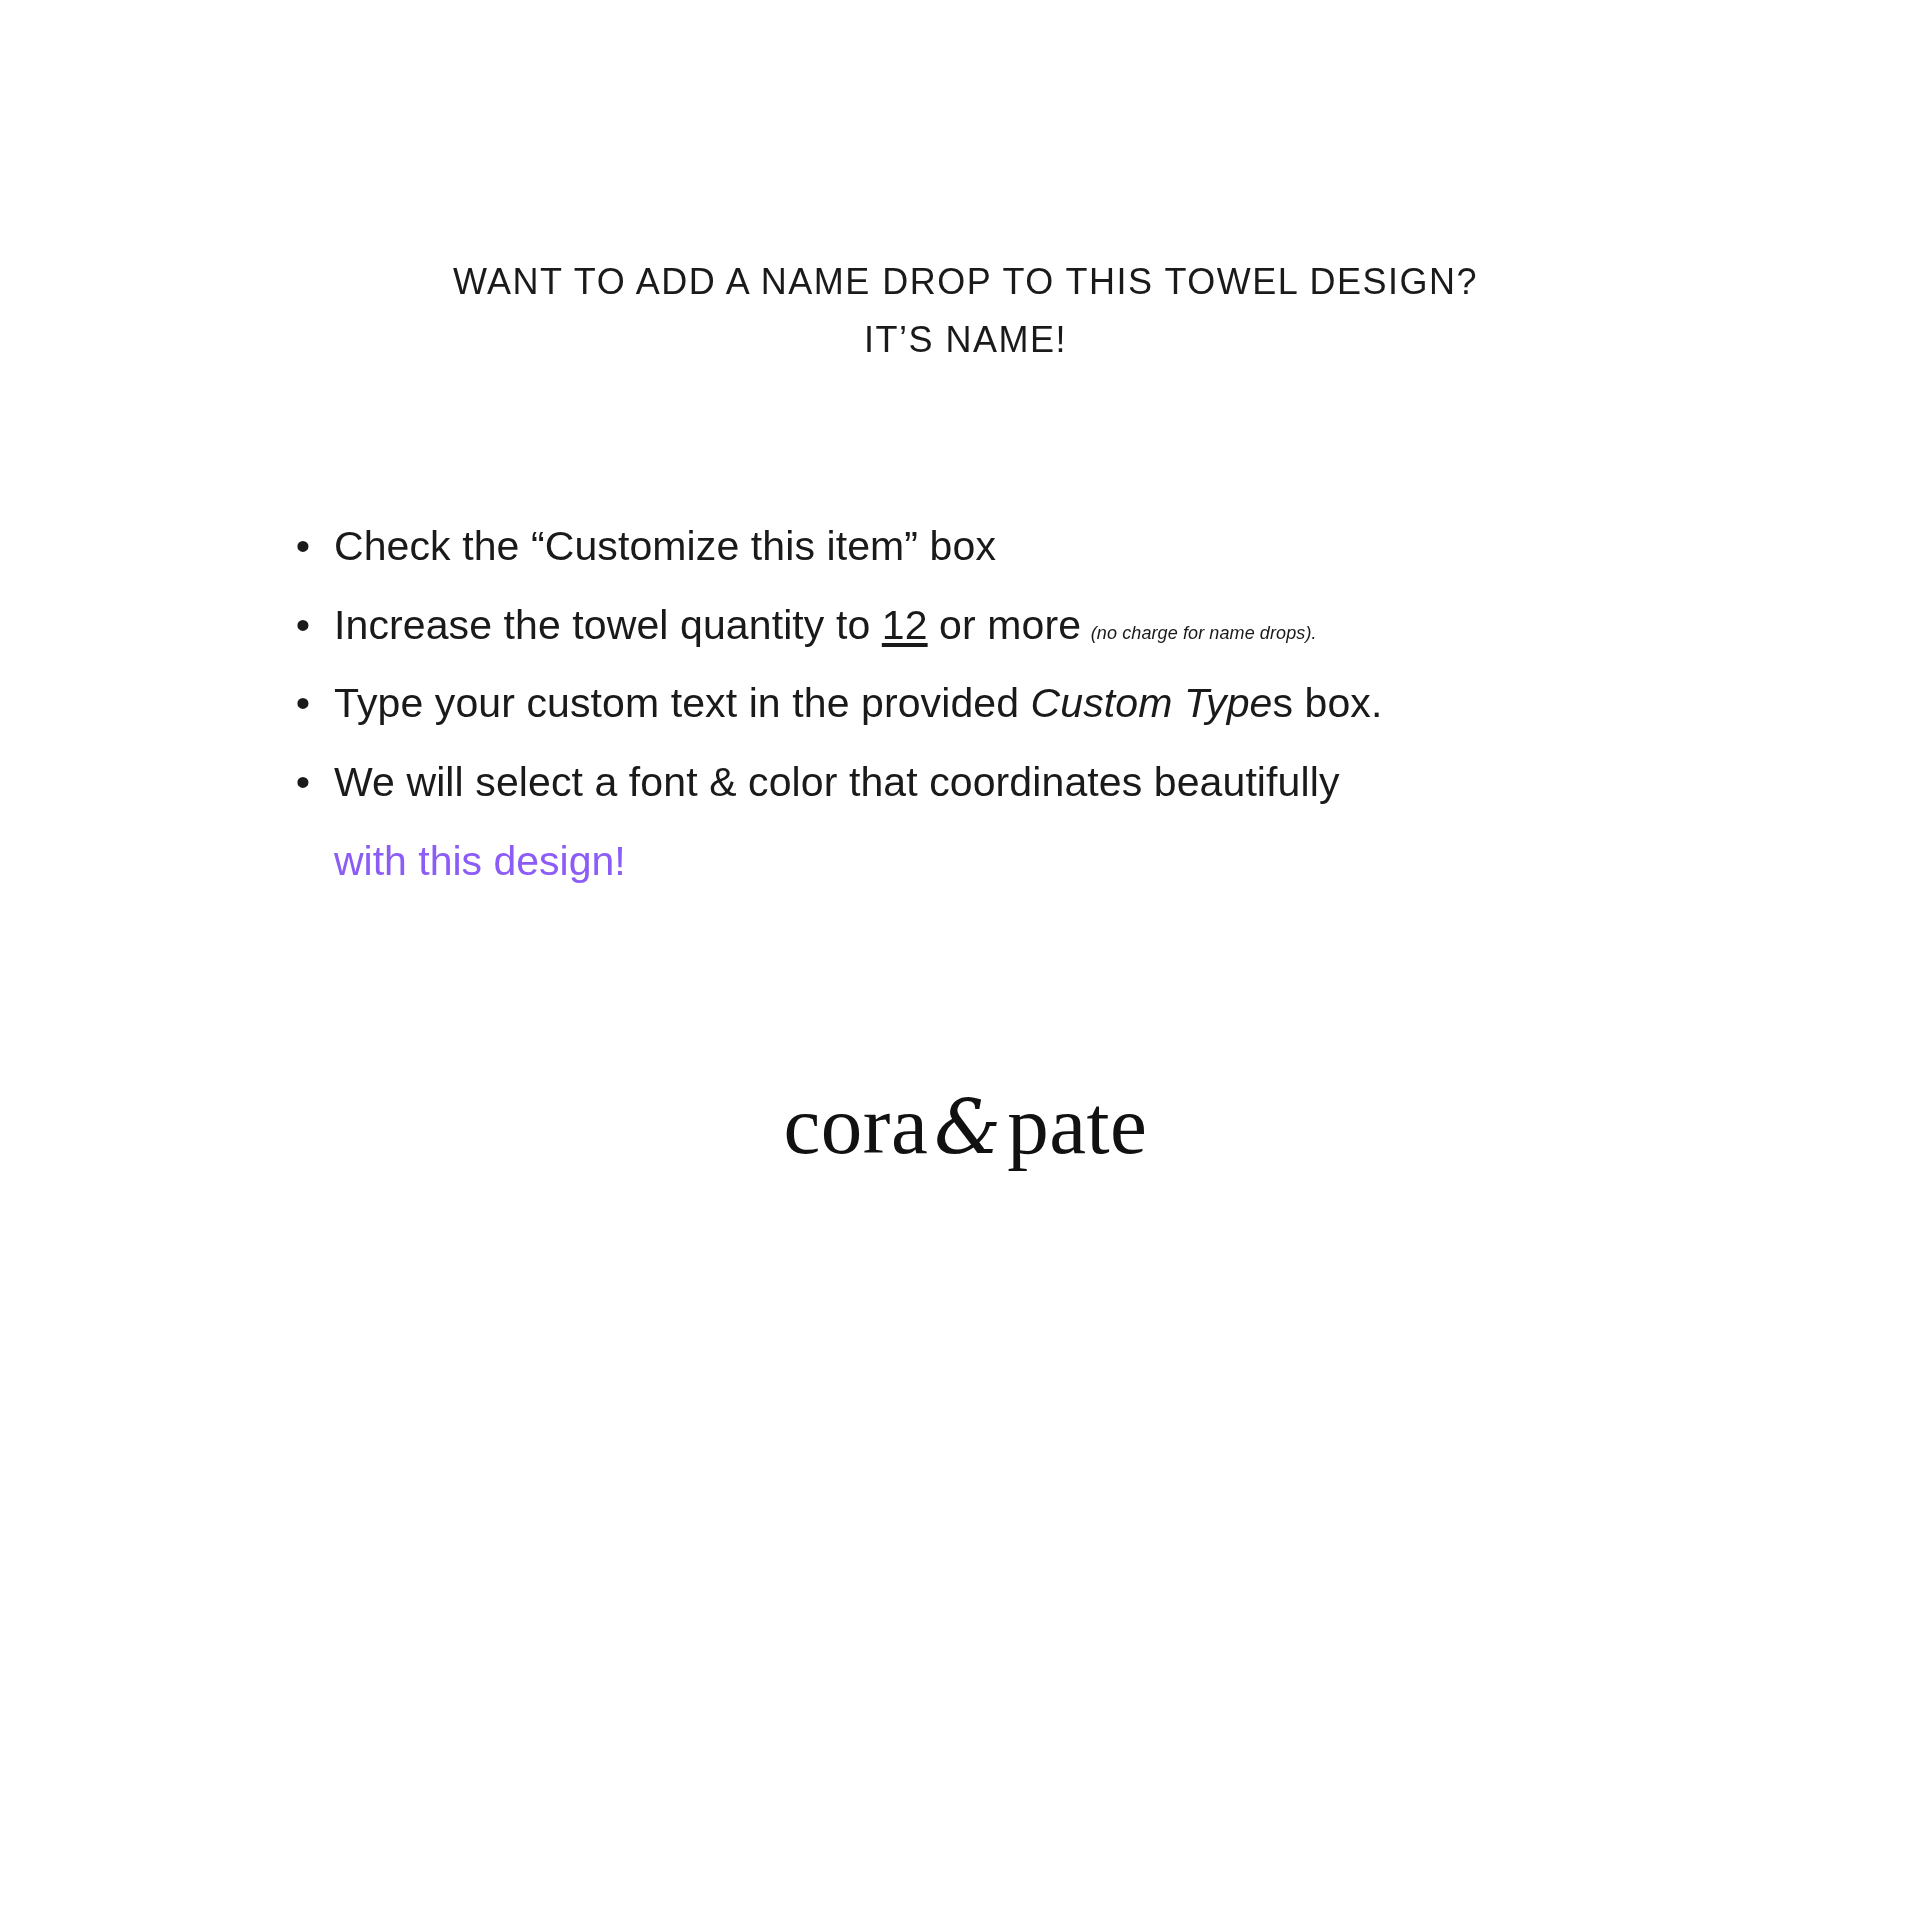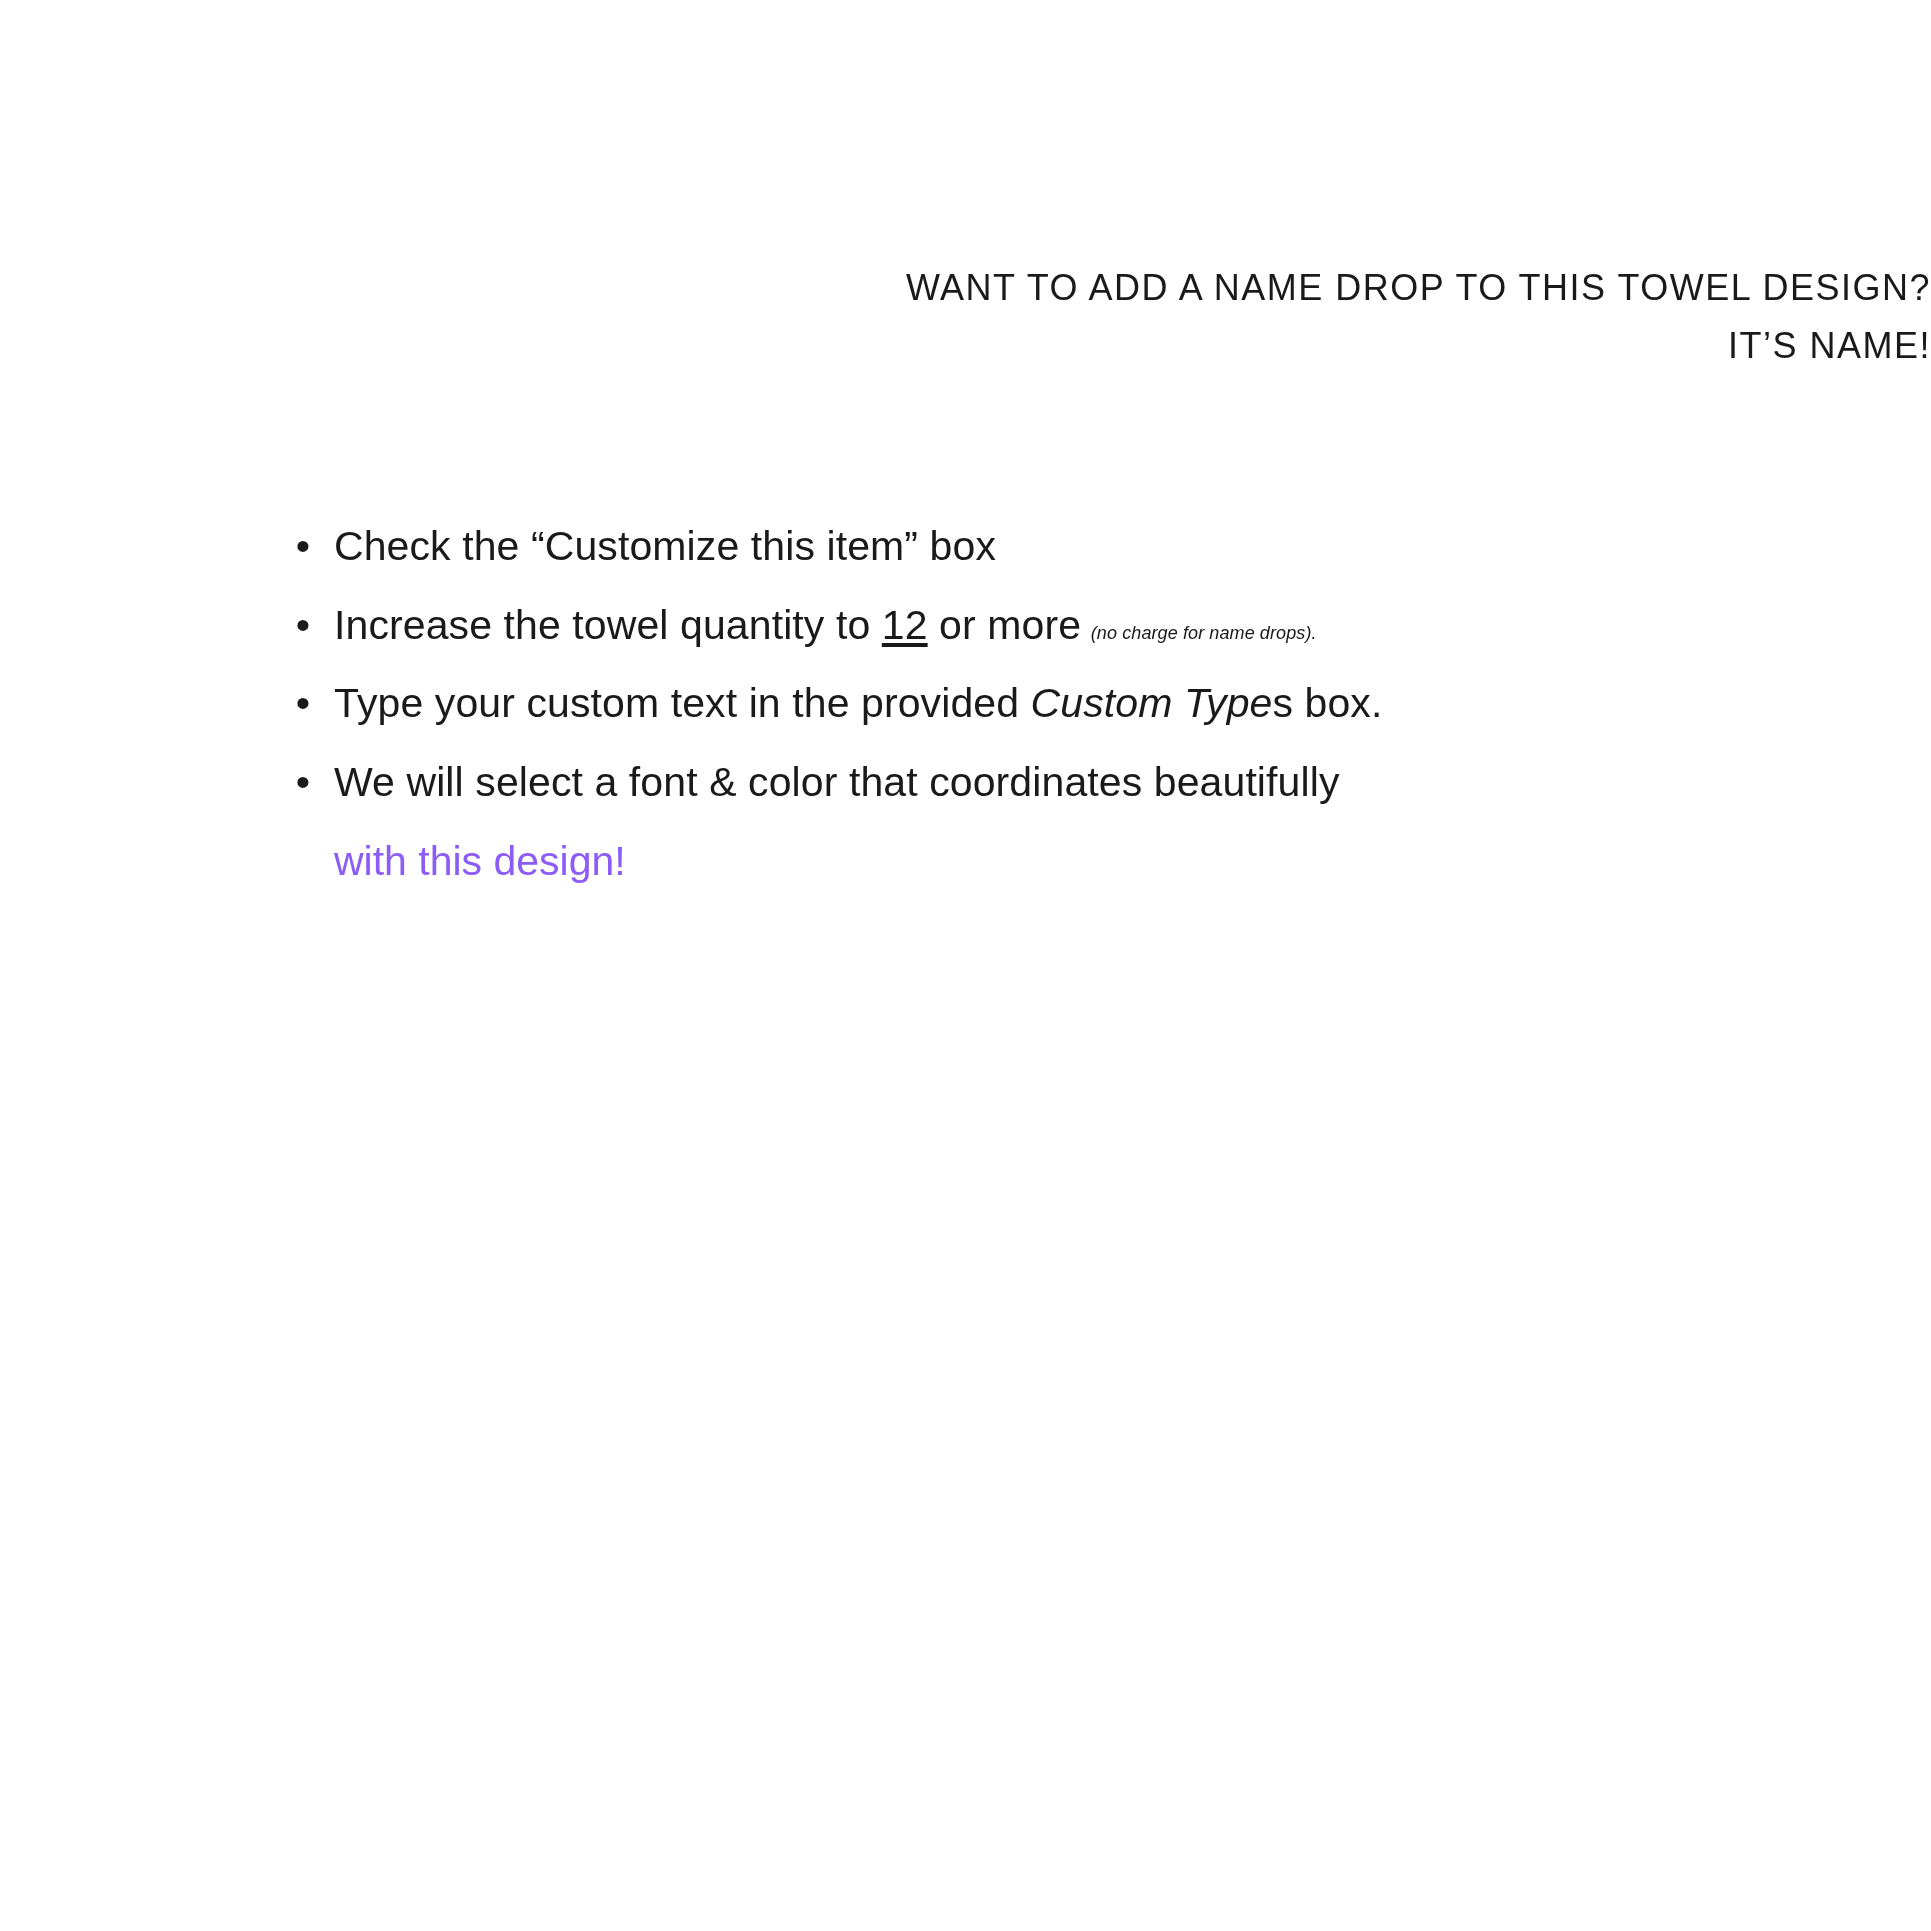--- a/index.html
+++ b/index.html
@@ -18,23 +18,23 @@
     position: relative;
     width: 1931px;
     height: 1931px;
     box-sizing: border-box;
   }
 
   
   .heading {
     position: absolute;
     left: 0;
-    top: 259px;
+    top: 253px;
     width: 1931px;
-    text-align: right;
+    text-align: center;
   }
   .heading-line {
     font-size: 36px;
     letter-spacing: 1.5px;
     line-height: 1.62;
     font-weight: 400;
     color: #1a1a1a;
     white-space: nowrap;
   }
 
@@ -132,15 +132,18 @@
     </div>
 
     <div class="list-item">
       <span class="bullet">•</span>
       <span class="main">We will select a font &amp; color that coordinates beautifully</span>
     </div>
     <div class="wrap-line">with this design!</div>
 
   </div>
 
+  <div class="logo">
+    <span>cora</span><span class="amp">&amp;</span><span>pate</span>
+  </div>
 
 </div>
 
 
 </body></html>

